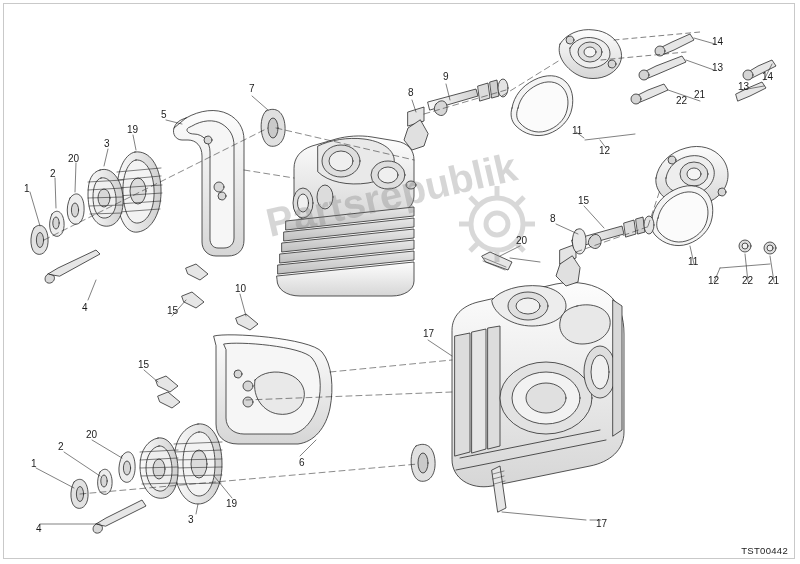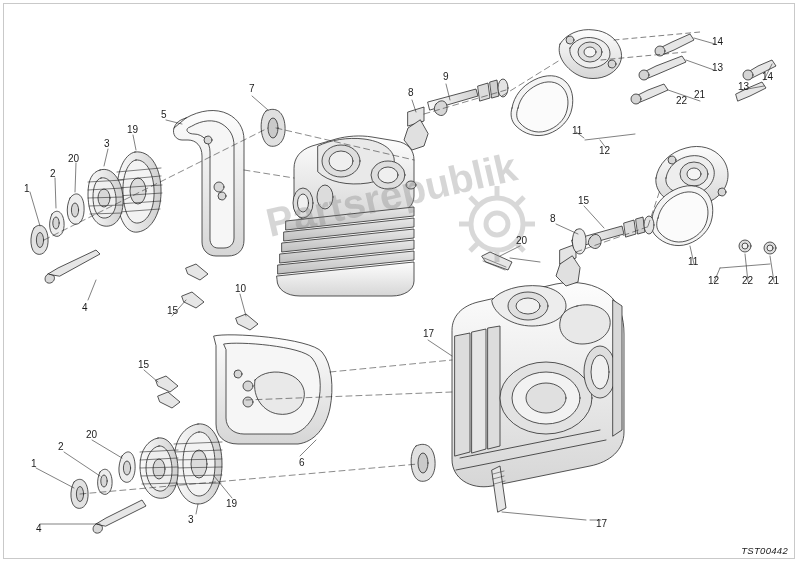--- a/index.html
+++ b/index.html
@@ -35,21 +35,20 @@
     user-select: none;
   }
   #part-code {
     position: absolute;
     right: 12px;
     bottom: 8px;
     font-family: "Liberation Sans", sans-serif;
     font-size: 9.5px;
     letter-spacing: 0.3px;
     color: #222;
-    font-style: italic;
   }
   #watermark {
     position: absolute;
     left: 262px;
     top: 168px;
     width: 290px;
     height: 175px;
     pointer-events: none;
     user-select: none;
   }

